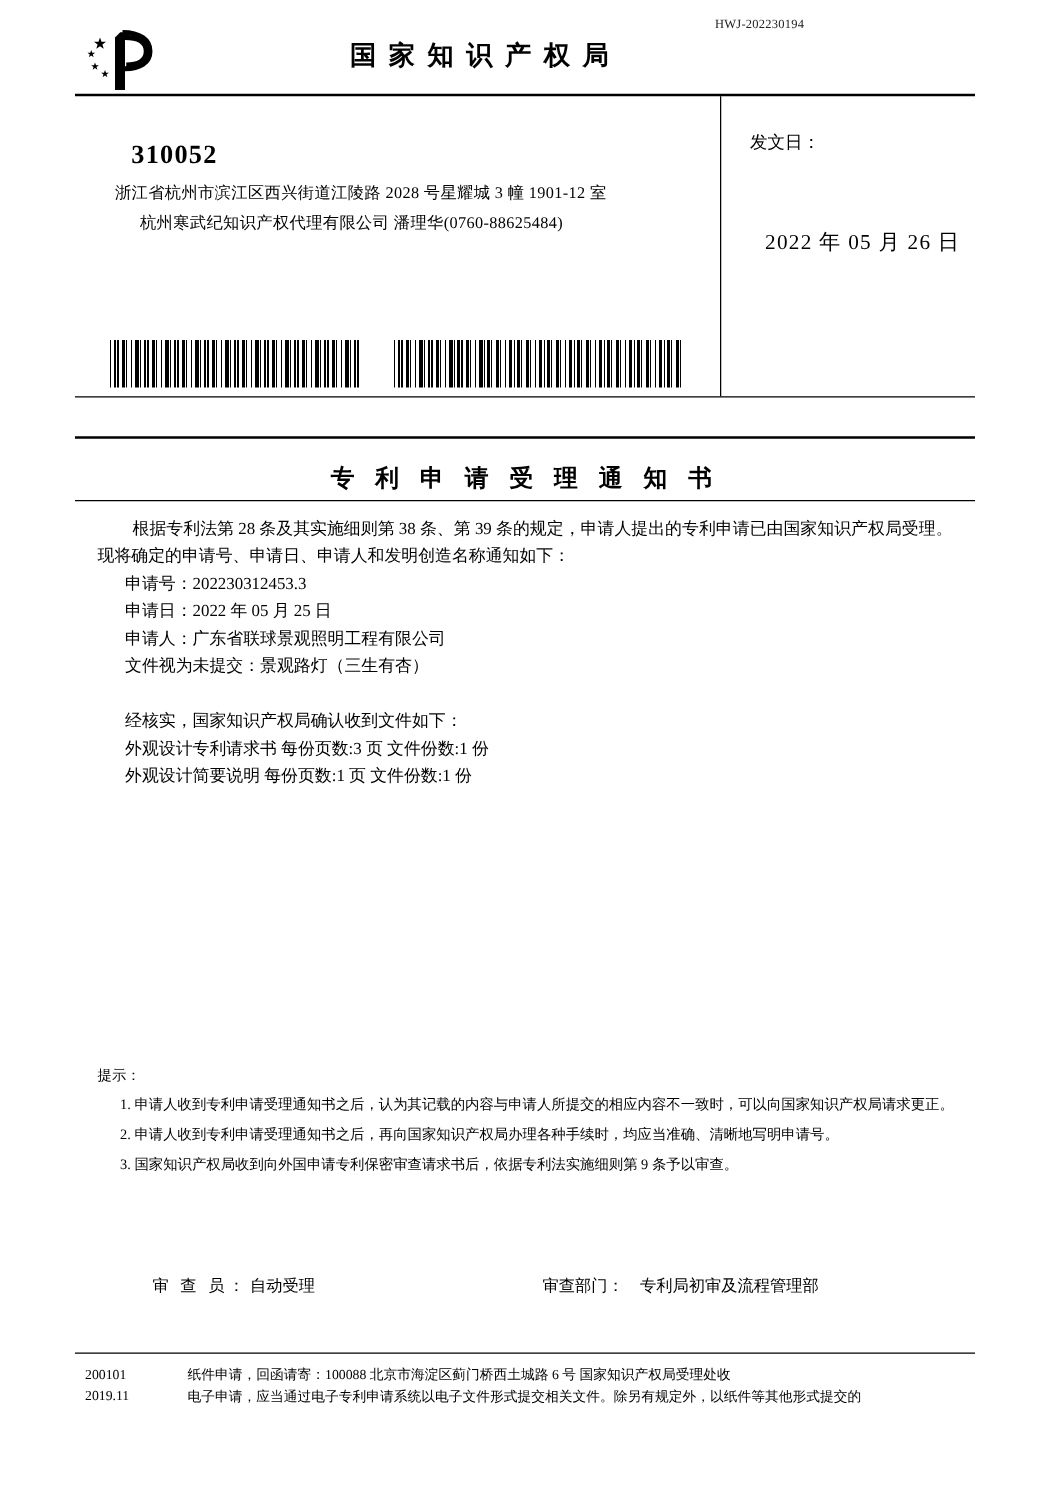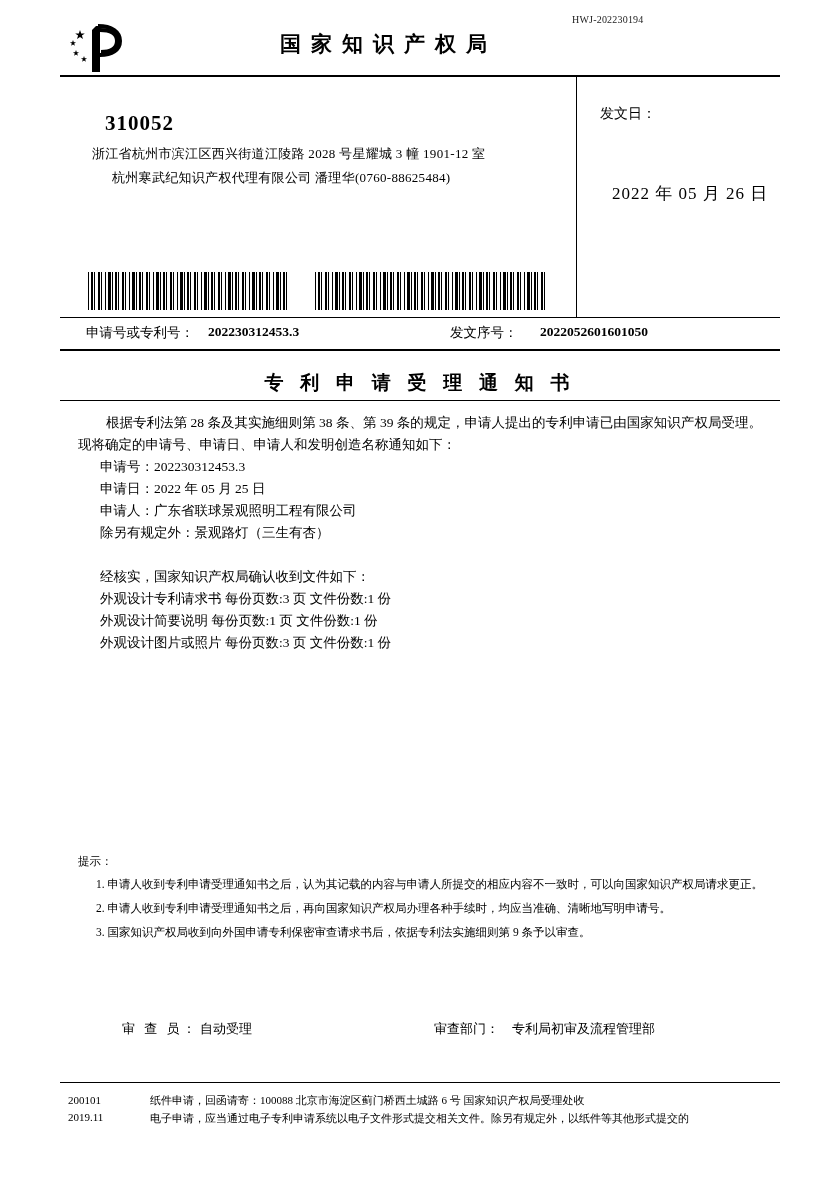--- a/index.html
+++ b/index.html
@@ -349,42 +349,35 @@
     <div class="postcode">310052</div>
     <div class="addr-line1">浙江省杭州市滨江区西兴街道江陵路 2028 号星耀城 3 幢 1901-12 室</div>
     <div class="addr-line2">杭州寒武纪知识产权代理有限公司  潘理华(0760-88625484)</div>
     <div class="send-label">发文日：</div>
     <div class="send-date">2022 年 05 月 26 日</div>
     <div class="barcode" id="barcode1"></div>
     <div class="barcode" id="barcode2"></div>
   </div>
   <div class="rule-addrbottom"></div>
 
-  <div class="appnum-row">
-    <div class="appnum-label">申请号或专利号：</div>
-    <div class="appnum-value">202230312453.3</div>
-    <div class="serial-label">发文序号：</div>
-    <div class="serial-value">2022052601601050</div>
-  </div>
   <div class="rule-appnum"></div>
 
   <div class="doc-title">专 利 申 请 受 理 通 知 书</div>
   <div class="rule-title"></div>
 
   <div class="body-area">
     <div class="para">根据专利法第 28 条及其实施细则第 38 条、第 39 条的规定，申请人提出的专利申请已由国家知识产权局受理。现将确定的申请号、申请日、申请人和发明创造名称通知如下：</div>
     <div class="kv indent">申请号：202230312453.3</div>
     <div class="kv indent">申请日：2022 年 05 月 25 日</div>
     <div class="kv indent">申请人：广东省联球景观照明工程有限公司</div>
-    <div class="kv indent">除另有规定外：景观路灯（三生有杏）</div>
+    <div class="kv indent">文件视为未提交：景观路灯（三生有杏）</div>
     <div class="gap"></div>
     <div class="kv indent">经核实，国家知识产权局确认收到文件如下：</div>
     <div class="kv indent">外观设计专利请求书  每份页数:3 页  文件份数:1 份</div>
     <div class="kv indent">外观设计简要说明  每份页数:1 页  文件份数:1 份</div>
-    <div class="kv indent">外观设计图片或照片  每份页数:3 页  文件份数:1 份</div>
   </div>
 
   <div class="notes">
     <div class="notes-title">提示：</div>
     <div class="note-item">1. 申请人收到专利申请受理通知书之后，认为其记载的内容与申请人所提交的相应内容不一致时，可以向国家知识产权局请求更正。</div>
     <div class="note-item">2. 申请人收到专利申请受理通知书之后，再向国家知识产权局办理各种手续时，均应当准确、清晰地写明申请号。</div>
     <div class="note-item">3. 国家知识产权局收到向外国申请专利保密审查请求书后，依据专利法实施细则第 9 条予以审查。</div>
   </div>
 
   <div class="sig-row">

